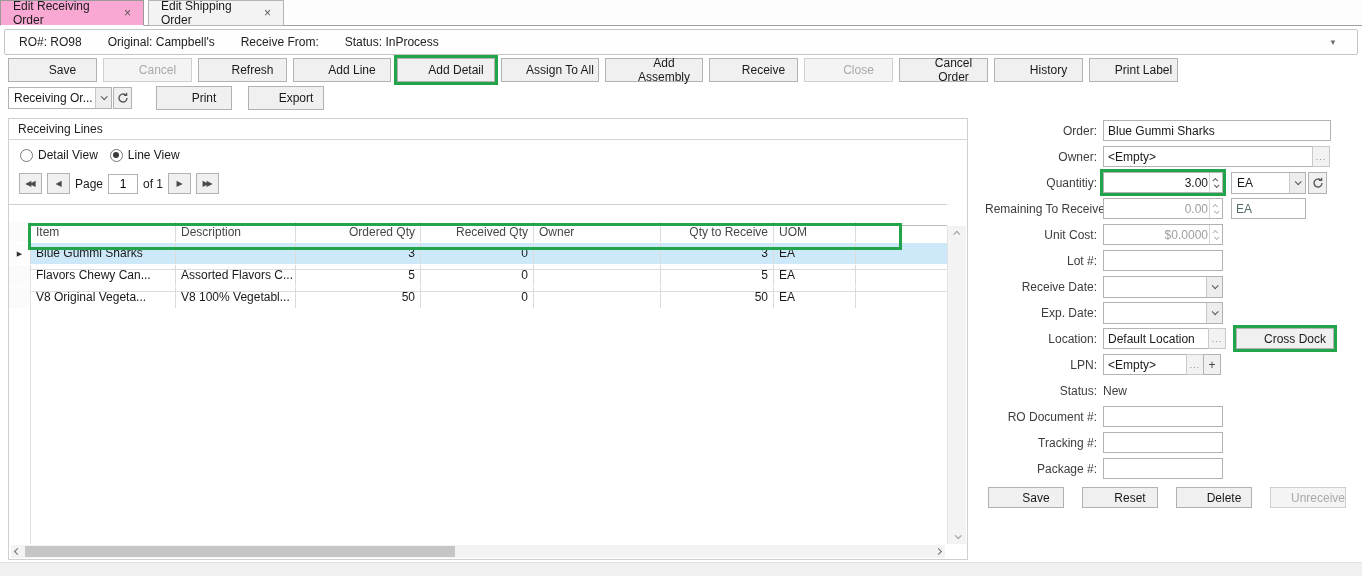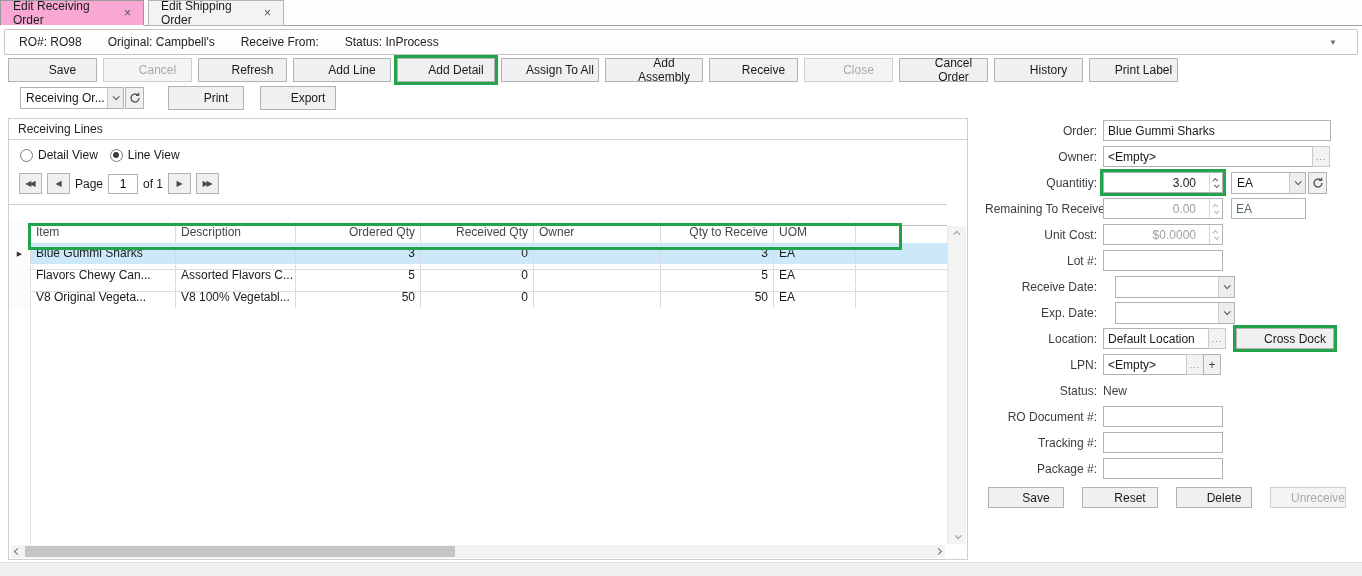--- a/index.html
+++ b/index.html
@@ -28,21 +28,21 @@
   
   .hdrbar{position:absolute;left:4px;top:29px;width:1354px;height:26px;border:1px solid #c5c5c5;border-radius:2px;background:#fefefe;display:flex;align-items:center;gap:26px;padding:0 14px;color:#222;}
   .hdrbar .caret{margin-left:auto;color:#6e6e6e;font-size:8px;padding-right:6px;}
   
   .tb1{position:absolute;left:8px;top:58px;height:24px;display:flex;gap:6px;}
   .btn{height:24px;background:var(--btnbg);border:1px solid var(--border);color:var(--txt);font-size:12px;font-family:inherit;display:flex;align-items:center;justify-content:center;cursor:default;padding-left:20px;}
   .w89{width:89px;} .w98{width:98px;} .w76{width:76px;}
   .btn.disabled{color:var(--dis);border-color:#cfcfcf;background:#f4f4f4;}
   .hl{outline:3px solid var(--green);outline-offset:0px;}
   .tb2{position:absolute;left:8px;top:86px;height:23px;display:flex;align-items:center;}
-  .combo{display:flex;align-items:stretch;border:1px solid var(--border);background:#fff;height:22px;margin-left:12px;}
+  .combo{display:flex;align-items:stretch;border:1px solid var(--border);background:#fff;height:22px;}
   .combo .ctext{flex:1;display:flex;align-items:center;padding:0 5px;white-space:nowrap;overflow:hidden;}
   .combo .cbtn{width:16px;border-left:1px solid #c9c9c9;background:#ededed;display:flex;align-items:center;justify-content:center;}
   .reportcombo{width:104px;}
   .sqbtn{width:19px;height:22px;border:1px solid var(--border);background:var(--btnbg);display:flex;align-items:center;justify-content:center;margin-left:1px;padding:0;}
   .gap24{margin-left:24px;} .gap16{margin-left:16px;}
   
   .chev{display:inline-block;width:5px;height:5px;border-right:1.6px solid #555;border-bottom:1.6px solid #555;}
   .chev.down{transform:rotate(45deg) translateY(-1px);}
   .chev.up{transform:rotate(-135deg) translateY(-1px);}
   .chev.left{transform:rotate(135deg);}
@@ -85,21 +85,21 @@
   .hsb .chev{border-color:#6f6f6f;}
   .hthumb{position:absolute;left:14px;top:1px;width:430px;height:11px;background:#c5c5c5;}
   
   .panel{position:absolute;left:985px;top:120px;width:374px;display:flex;flex-direction:column;gap:5px;}
   .frow{display:flex;align-items:center;height:21px;}
   .flabel{width:118px;flex-shrink:0;text-align:right;padding-right:6px;color:var(--lbl);white-space:nowrap;}
   .tin{height:21px;border:1px solid var(--border);font-size:12px;font-family:inherit;padding:0 4px;background:#fff;color:var(--txt);}
   .w228{width:228px;} .w210{width:210px;} .w120{width:120px;} .w106{width:106px;} .w84{width:84px;} .w75{width:75px;}
   .miniBtn{width:18px;height:21px;border:1px solid #c9c9c9;background:#f2f2f2;color:#8a8a8a;font-size:9px;display:flex;align-items:center;justify-content:center;margin-left:-1px;letter-spacing:1px;padding:0;font-family:inherit;}
   .numwrap{display:flex;align-items:stretch;width:120px;height:21px;border:1px solid var(--border);background:#fff;}
-  .numwrap .numin{flex:1;min-width:0;border:none;outline:none;text-align:right;padding:0 13px;font-size:12px;font-family:inherit;background:transparent;color:var(--txt);}
+  .numwrap .numin{flex:1;min-width:0;border:none;outline:none;text-align:right;padding:0 1px;font-size:12px;font-family:inherit;background:transparent;color:var(--txt);}
   .numwrap .spin{width:13px;border-left:1px solid #d6d6d6;display:flex;flex-direction:column;align-items:center;justify-content:center;gap:2px;}
   .numwrap.dim .numin{color:#9e9e9e;}
   .numwrap.dim .chev{border-color:#b5b5b5;}
   .ml8{margin-left:8px;} .ml2{margin-left:2px;}
   .genbtn{width:26px;height:20px;border:1px solid #b0b0b0;background:#e9e9e9;color:#333;font-size:11px;display:flex;align-items:center;justify-content:center;margin-left:8px;font-family:inherit;}
   .plusbtn{width:18px;height:21px;border:1px solid var(--border);background:var(--btnbg);color:#444;font-size:12px;display:flex;align-items:center;justify-content:center;margin-left:-1px;font-family:inherit;}
   .statusval{color:#3d3d3d;}
   .pbtns{display:flex;gap:18px;margin-top:3px;padding-left:3px;}
   .pbtns .btn{width:76px;height:21px;}
   .crossdock{width:98px;height:21px;margin-left:10px;}

